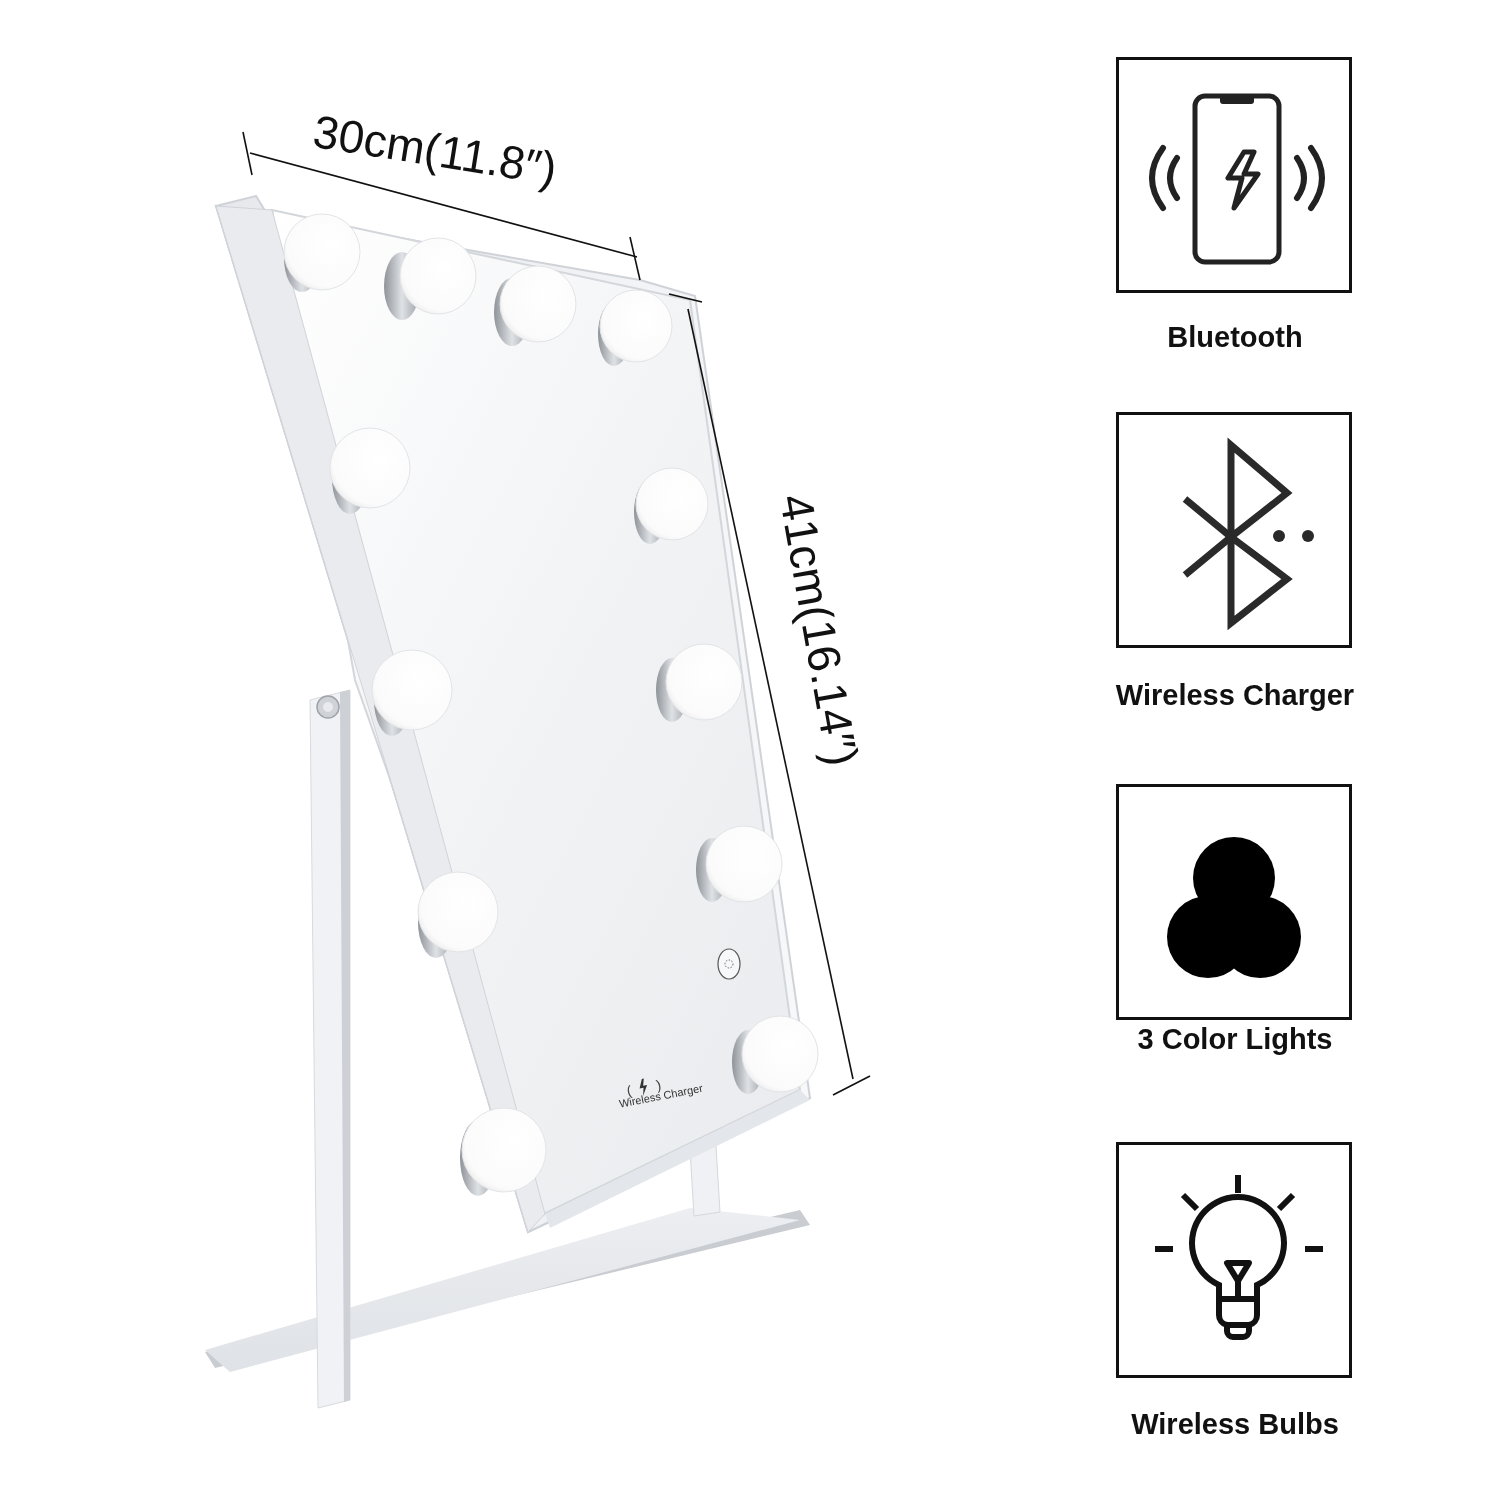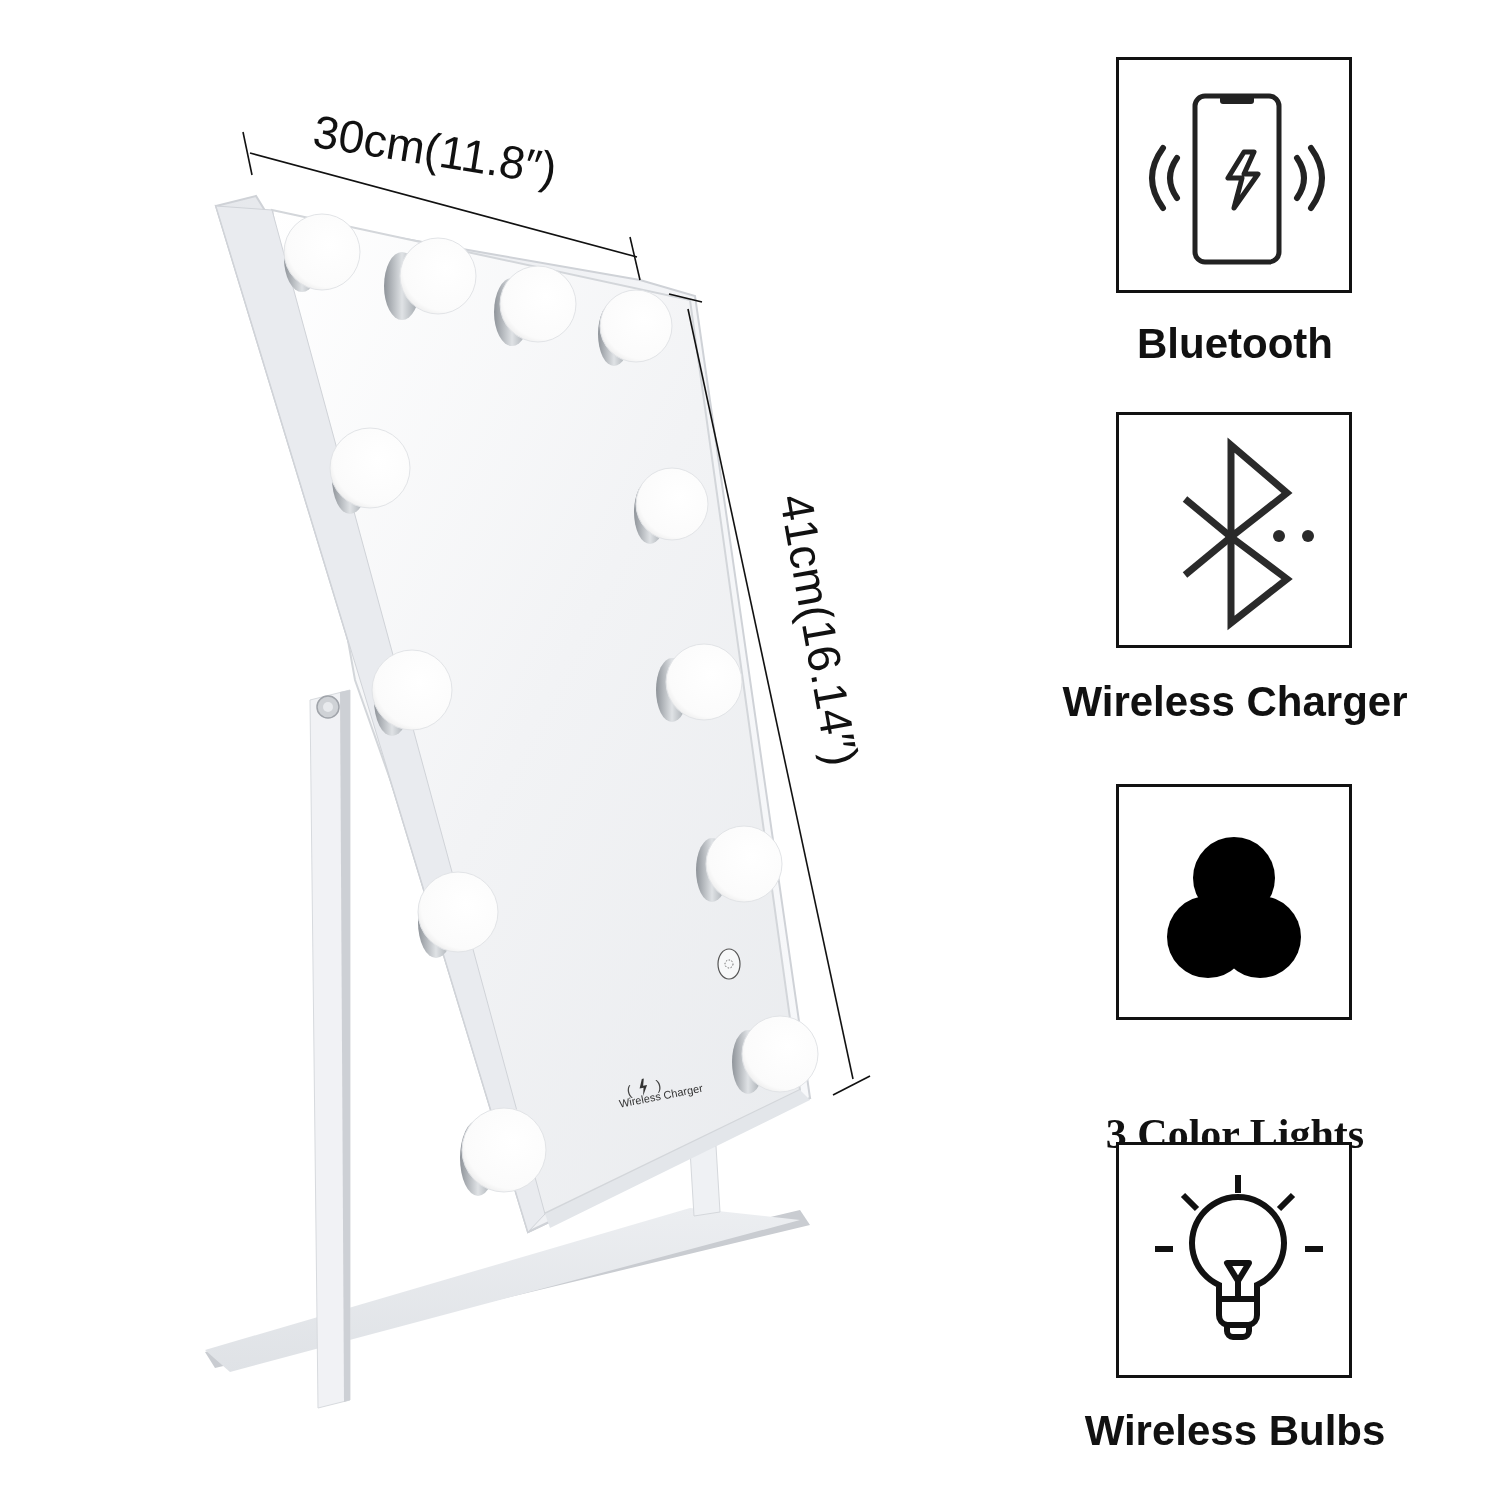--- a/index.html
+++ b/index.html
@@ -2,21 +2,21 @@
 <html><head>
 <meta charset="utf-8">
 <style>
   html, body { margin:0; padding:0; background:#ffffff; }
   body { width:1500px; height:1500px; position:relative; overflow:hidden;
          font-family:"Liberation Sans", sans-serif; }
   .scene { position:absolute; left:0; top:0; width:1500px; height:1500px; }
   .feature-box { position:absolute; left:1116px; width:236px; height:236px;
                  border:3px solid #111; box-sizing:border-box; background:#fff; }
   .feature-label { position:absolute; left:1000px; width:470px; text-align:center;
-                   font-weight:bold; font-size:42px; color:#111; line-height:1; }
+                   font-weight:bold; font-size:29px; color:#111; line-height:1; }
   .dim-text { position:absolute; font-size:44px; color:#111; white-space:nowrap;
               transform-origin:left top; }
 </style>
 </head>
 <body>
 
 <div class="scene">
 
   <svg width="1500" height="1500" viewBox="0 0 1500 1500" style="position:absolute;left:0;top:0;">
     <defs>
@@ -179,21 +179,21 @@
   <div class="feature-label" style="top:681px;">Wireless Charger</div>
 
   <div class="feature-box" style="top:784px;">
     <svg width="230" height="230" viewBox="0 0 230 230">
       <circle cx="115" cy="91" r="41" fill="#000"></circle>
       <circle cx="89" cy="150" r="41" fill="#000"></circle>
       <circle cx="141" cy="150" r="41" fill="#000"></circle>
       <rect x="92" y="110" width="46" height="46" fill="#000"></rect>
     </svg>
   </div>
-  <div class="feature-label" style="top:1113px;font-family:Liberation Serif, serif;">3 Color Lights</div>
+  <div class="feature-label" style="top:1025px;">3 Color Lights</div>
 
   <div class="feature-box" style="top:1142px;">
     <svg width="230" height="230" viewBox="0 0 230 230">
       <line x1="119" y1="30" x2="119" y2="48" stroke="#111" stroke-width="6"></line>
       <line x1="64" y1="50" x2="78" y2="64" stroke="#111" stroke-width="6"></line>
       <line x1="174" y1="50" x2="160" y2="64" stroke="#111" stroke-width="6"></line>
       <line x1="36" y1="104" x2="54" y2="104" stroke="#111" stroke-width="6"></line>
       <line x1="186" y1="104" x2="204" y2="104" stroke="#111" stroke-width="6"></line>
       <path d="M100 154 v-14 a46 46 0 1 1 38 0 v14" fill="none" stroke="#111" stroke-width="6"></path>
       <path d="M100 154 h38 v16 a10 10 0 0 1 -8 10 h-22 a10 10 0 0 1 -8 -10 z" fill="none" stroke="#111" stroke-width="6"></path>

